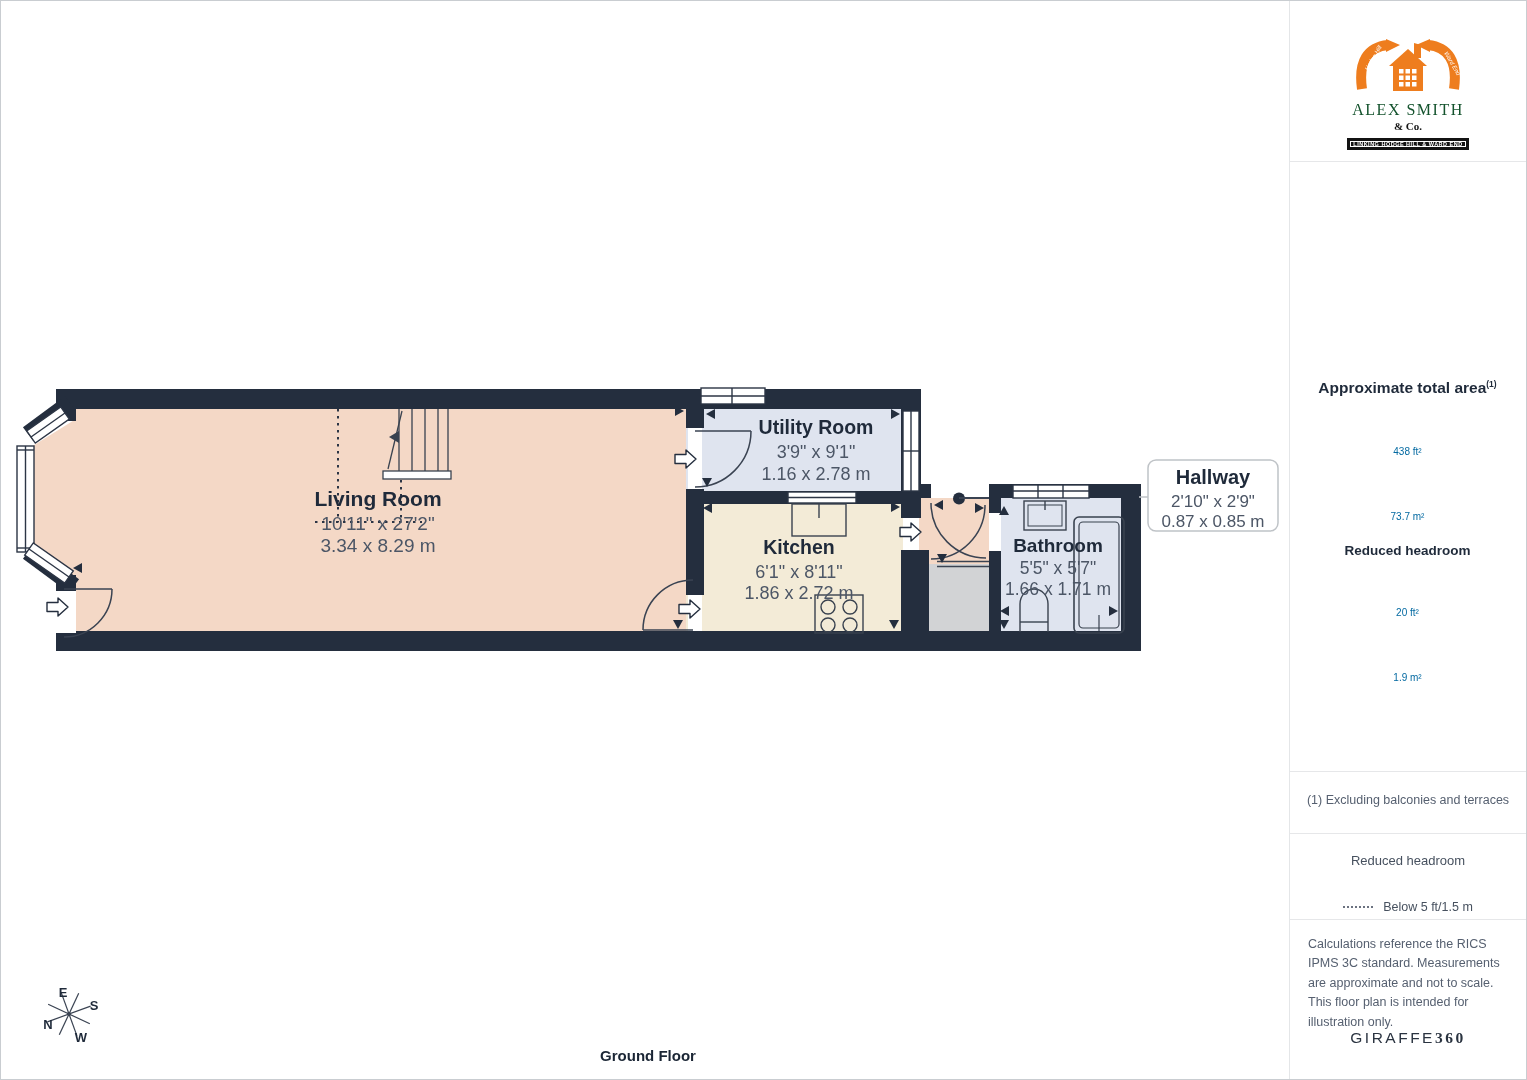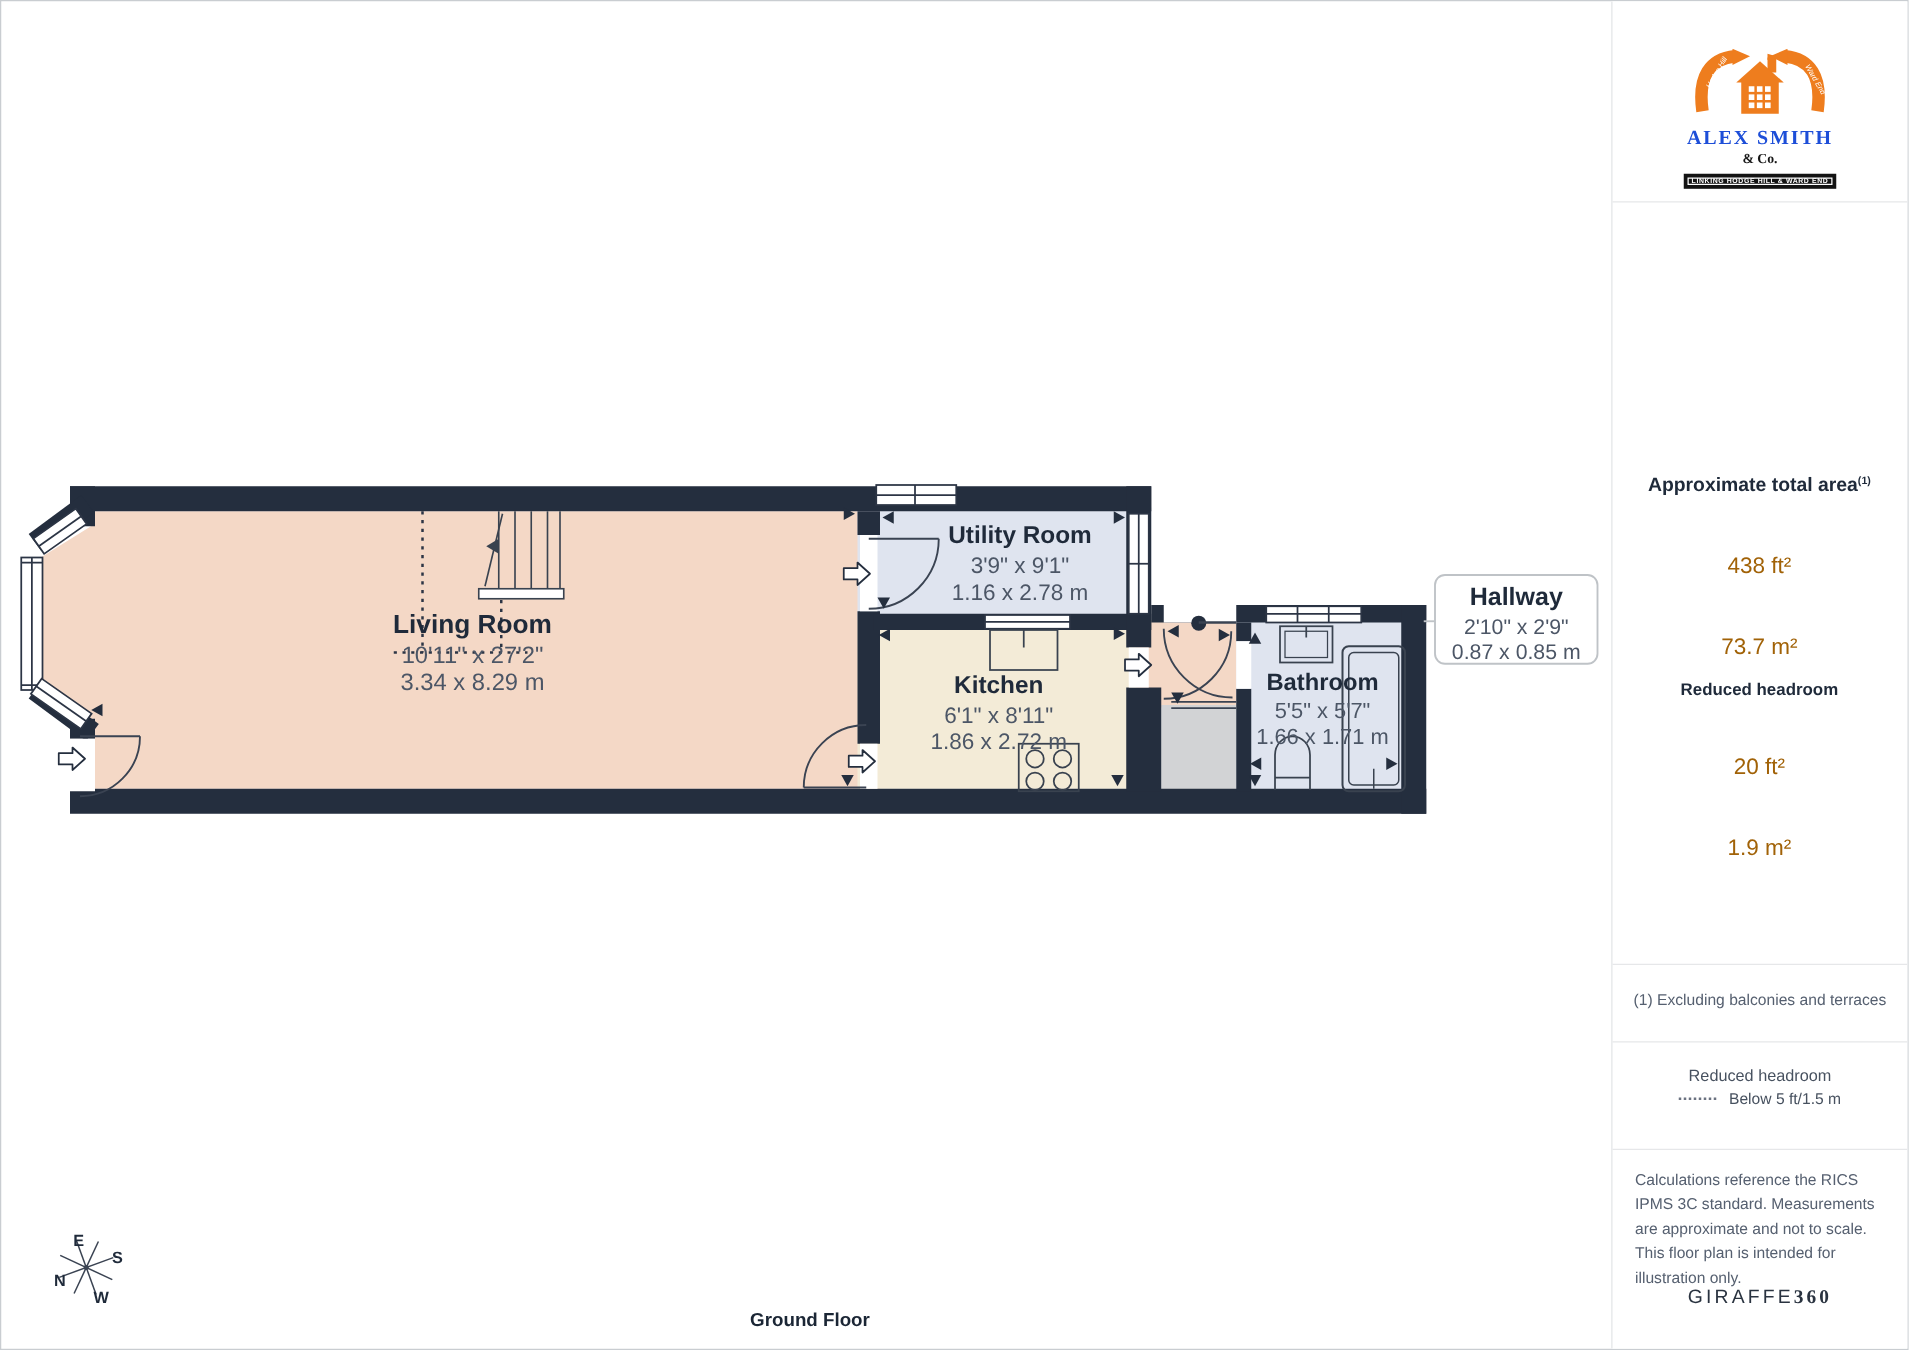--- a/index.html
+++ b/index.html
@@ -9,31 +9,31 @@
   
   .rt{text-anchor:middle;font-family:"Liberation Sans",sans-serif;font-weight:700;fill:#1f2a3a;}
   .rd{text-anchor:middle;font-family:"Liberation Sans",sans-serif;font-weight:400;fill:#4c5666;}
   .compass-label{text-anchor:middle;font-family:"Liberation Sans",sans-serif;font-weight:700;font-size:13px;fill:#1f2a3a;}
   .floor-label{text-anchor:middle;font-family:"Liberation Sans",sans-serif;font-weight:700;font-size:15px;fill:#1b2635;}
 
   
   .sidebar{position:absolute;top:0;right:0;width:236px;height:100%;background:#fff;border-left:1px solid #e4e6e8;}
   .hr{position:absolute;left:0;right:0;height:1px;background:#e6e7e9;}
   .logo-block{position:absolute;top:38px;left:0;right:0;text-align:center;}
-  .agency-name{font-family:"Liberation Serif",serif;font-weight:700;font-size:16px;letter-spacing:1.5px;color:#1d4ed8;margin-top:2px;}
+  .agency-name{font-family:"Liberation Serif",serif;font-weight:400;font-size:16px;letter-spacing:1.5px;color:#14532d;margin-top:2px;}
   .agency-suffix{font-family:"Liberation Serif",serif;font-weight:700;font-size:11px;color:#161616;margin-top:1px;}
   .agency-banner{display:inline-block;margin-top:4px;background:#131313;color:#ffffff;font-size:5.5px;font-weight:700;letter-spacing:.5px;padding:3px 6px;box-shadow:inset 0 0 0 3px #131313, inset 0 0 0 4px #ffffff;}
   .area-block{position:absolute;top:378px;left:0;right:1px;text-align:center;}
   .area-title{font-size:15.5px;font-weight:700;color:#1f2a3a;margin-bottom:10px;}
   .area-title sup{font-size:8.5px;}
-  .area-val{font-size:18px;color:#a16207;line-height:21px;margin-top:44px;}
+  .area-val{font-size:10px;color:#0369a1;line-height:21px;margin-top:44px;}
   .reduced-title{font-size:13.5px;font-weight:700;color:#1f2a3a;margin-top:16px;margin-bottom:8px;}
   .footnote{position:absolute;top:792px;left:0;right:0;text-align:center;font-size:12.5px;color:#566070;}
   .legend-block{position:absolute;top:852px;left:0;right:0;text-align:center;font-size:13px;color:#47515f;}
-  .legend-row{margin-top:4px;font-size:12.5px;color:#47515f;}
+  .legend-row{margin-top:32px;font-size:12.5px;color:#47515f;}
   .dotline{display:inline-block;width:30px;border-bottom:2px dotted #6b7280;margin-right:10px;vertical-align:3px;}
   .disclaimer{position:absolute;top:934px;left:18px;right:18px;text-align:left;font-size:12.5px;line-height:1.55;color:#566070;}
   .brand{position:absolute;top:1028px;left:0;right:0;text-align:center;font-size:15.5px;letter-spacing:2.5px;color:#2a3340;}
   .brand b{font-weight:700;font-family:Liberation Serif, serif;}
 </style>
 </head>
 <body>
 
 <div class="page">
 

